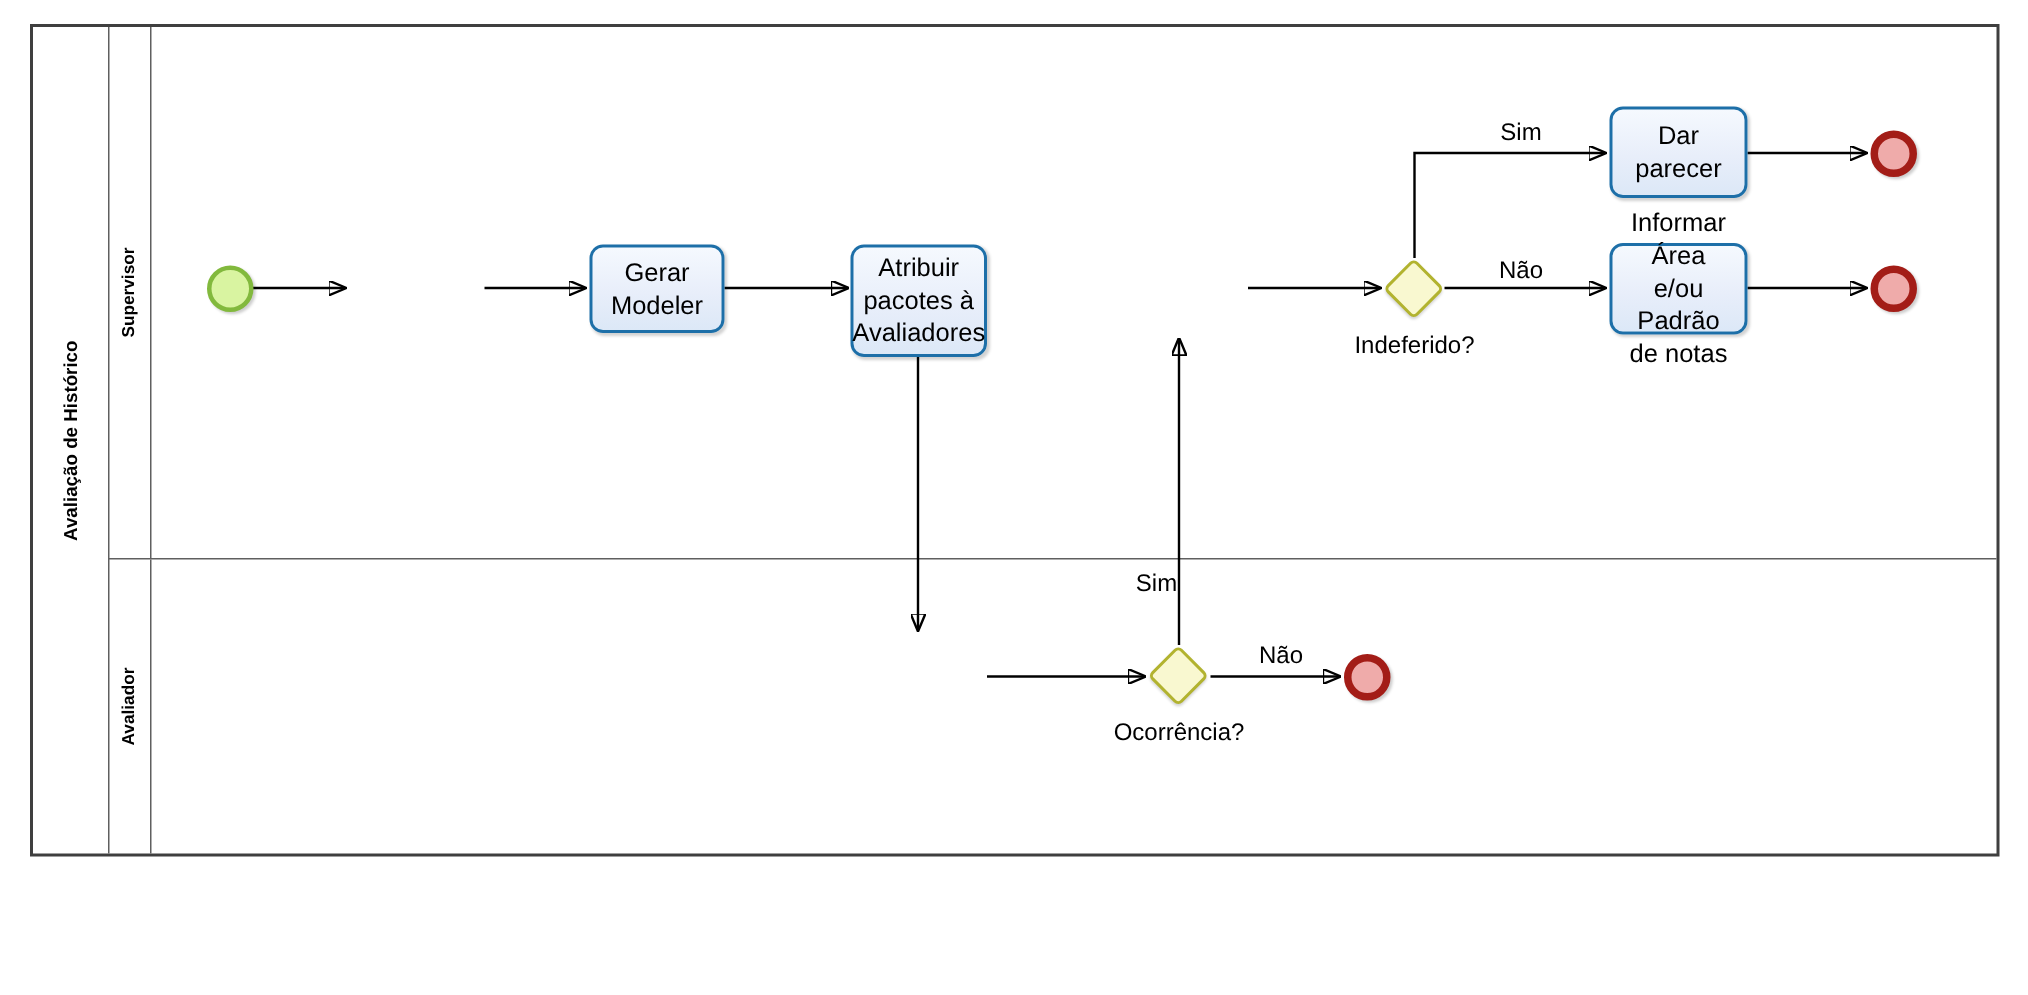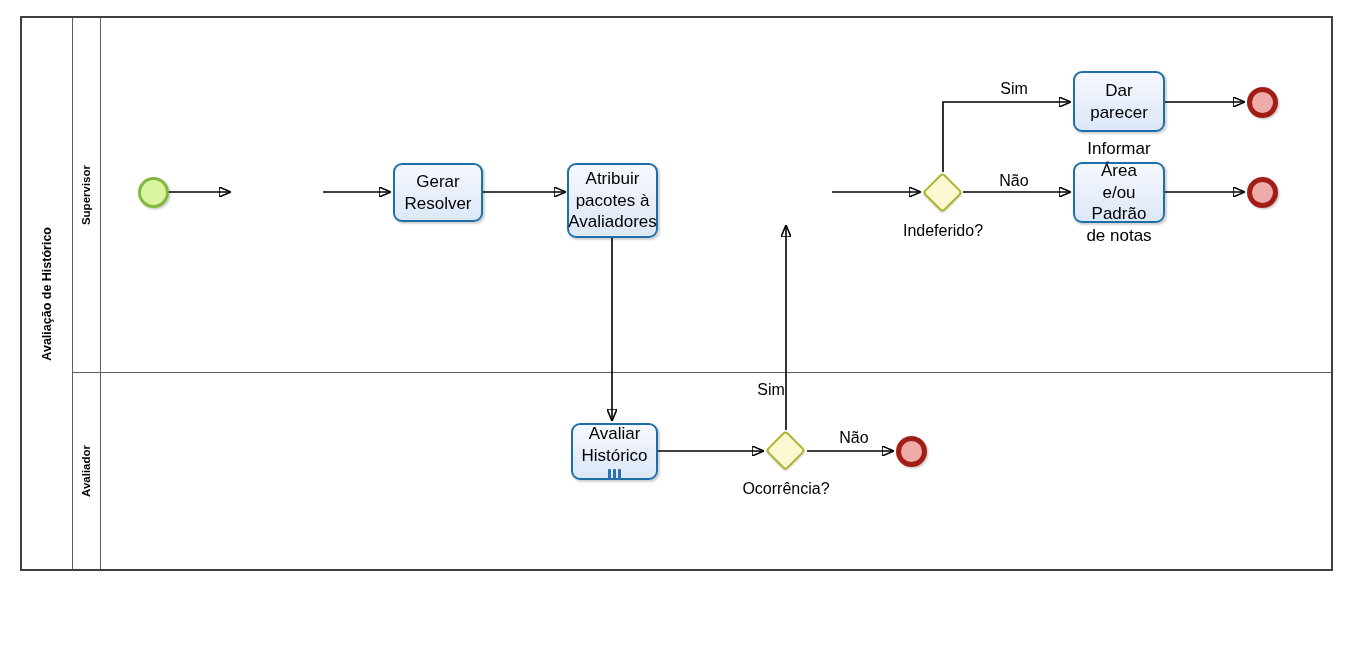--- a/index.html
+++ b/index.html
@@ -115,43 +115,34 @@
     <path d="M1165,102 H1244"></path>
     <path d="M1165,192 H1244"></path>
   </svg>
 
   <div class="event start" id="ev-start"></div>
   <div class="event end" id="ev-end-1"></div>
   <div class="event end" id="ev-end-2"></div>
   <div class="event end" id="ev-end-3"></div>
 
   <div class="task" id="t-gerar">
-    <span class="task-label">Gerar Resolver</span>
+    <span class="task-label">Gerar Modeler</span>
   </div>
   <div class="task" id="t-atribuir">
     <span class="task-label">Atribuir
 pacotes à
 Avaliadores</span>
   </div>
   <div class="task" id="t-darparecer">
     <span class="task-label">Dar parecer</span>
   </div>
   <div class="task" id="t-informar">
     <span class="task-label">Informar Área
 e/ou Padrão
 de notas</span>
-  </div>
-  <div class="task" id="t-avaliar">
-    <span class="task-label">Avaliar
-Histórico</span>
-    <span class="mi-marker">
-        <i></i>
-        <i></i>
-        <i></i>
-      </span>
   </div>
 
   <div class="gateway" id="g-indeferido"></div>
   <div class="gateway" id="g-ocorrencia"></div>
   <span class="gw-label" id="gl-indeferido">Indeferido?</span>
   <span class="gw-label" id="gl-ocorrencia">Ocorrência?</span>
 
   <span class="flow-label" id="fl-ind-sim">Sim</span>
   <span class="flow-label" id="fl-ind-nao">Não</span>
   <span class="flow-label" id="fl-oco-sim">Sim</span>

